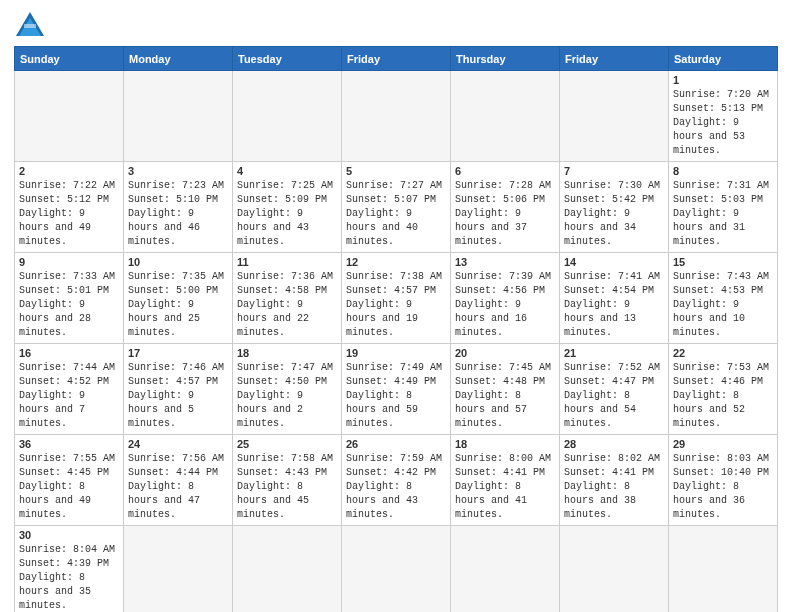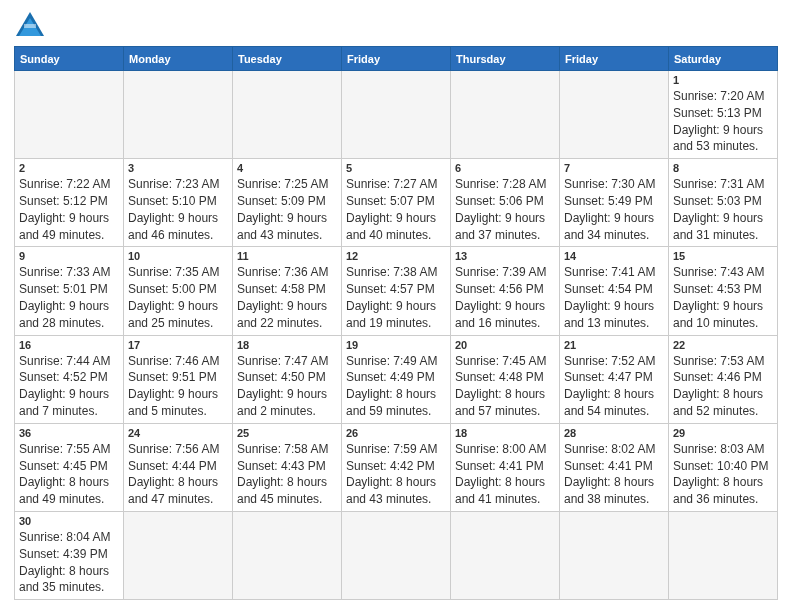--- a/index.html
+++ b/index.html
@@ -81,23 +81,24 @@
     .calendar td.empty {
       background: #f5f5f5;
     }
     .day-num {
       font-size: 11px;
       font-weight: bold;
       display: block;
       margin-bottom: 2px;
     }
     .day-info {
-      font-size: 12px;
+      font-size: 10px;
       line-height: 1.4;
       color: #333;
+      font-family: Liberation Mono, monospace;
     }
     .row-week6 td {
       height: 55px;
     }
   </style>
 </head>
 <body>
 
 <div class="page">
   <div class="header-area">
@@ -179,21 +180,21 @@
           <td>
             <span class="day-num">6</span>
             <div class="day-info">Sunrise: 7:28 AM
 Sunset: 5:06 PM
 Daylight: 9 hours
 and 37 minutes.</div>
           </td>
           <td>
             <span class="day-num">7</span>
             <div class="day-info">Sunrise: 7:30 AM
-Sunset: 5:49 PM
+Sunset: 5:42 PM
 Daylight: 9 hours
 and 34 minutes.</div>
           </td>
           <td>
             <span class="day-num">8</span>
             <div class="day-info">Sunrise: 7:31 AM
 Sunset: 5:03 PM
 Daylight: 9 hours
 and 31 minutes.</div>
           </td>
@@ -253,21 +254,21 @@
           <td>
             <span class="day-num">16</span>
             <div class="day-info">Sunrise: 7:44 AM
 Sunset: 4:52 PM
 Daylight: 9 hours
 and 7 minutes.</div>
           </td>
           <td>
             <span class="day-num">17</span>
             <div class="day-info">Sunrise: 7:46 AM
-Sunset: 9:51 PM
+Sunset: 4:57 PM
 Daylight: 9 hours
 and 5 minutes.</div>
           </td>
           <td>
             <span class="day-num">18</span>
             <div class="day-info">Sunrise: 7:47 AM
 Sunset: 4:50 PM
 Daylight: 9 hours
 and 2 minutes.</div>
           </td>

